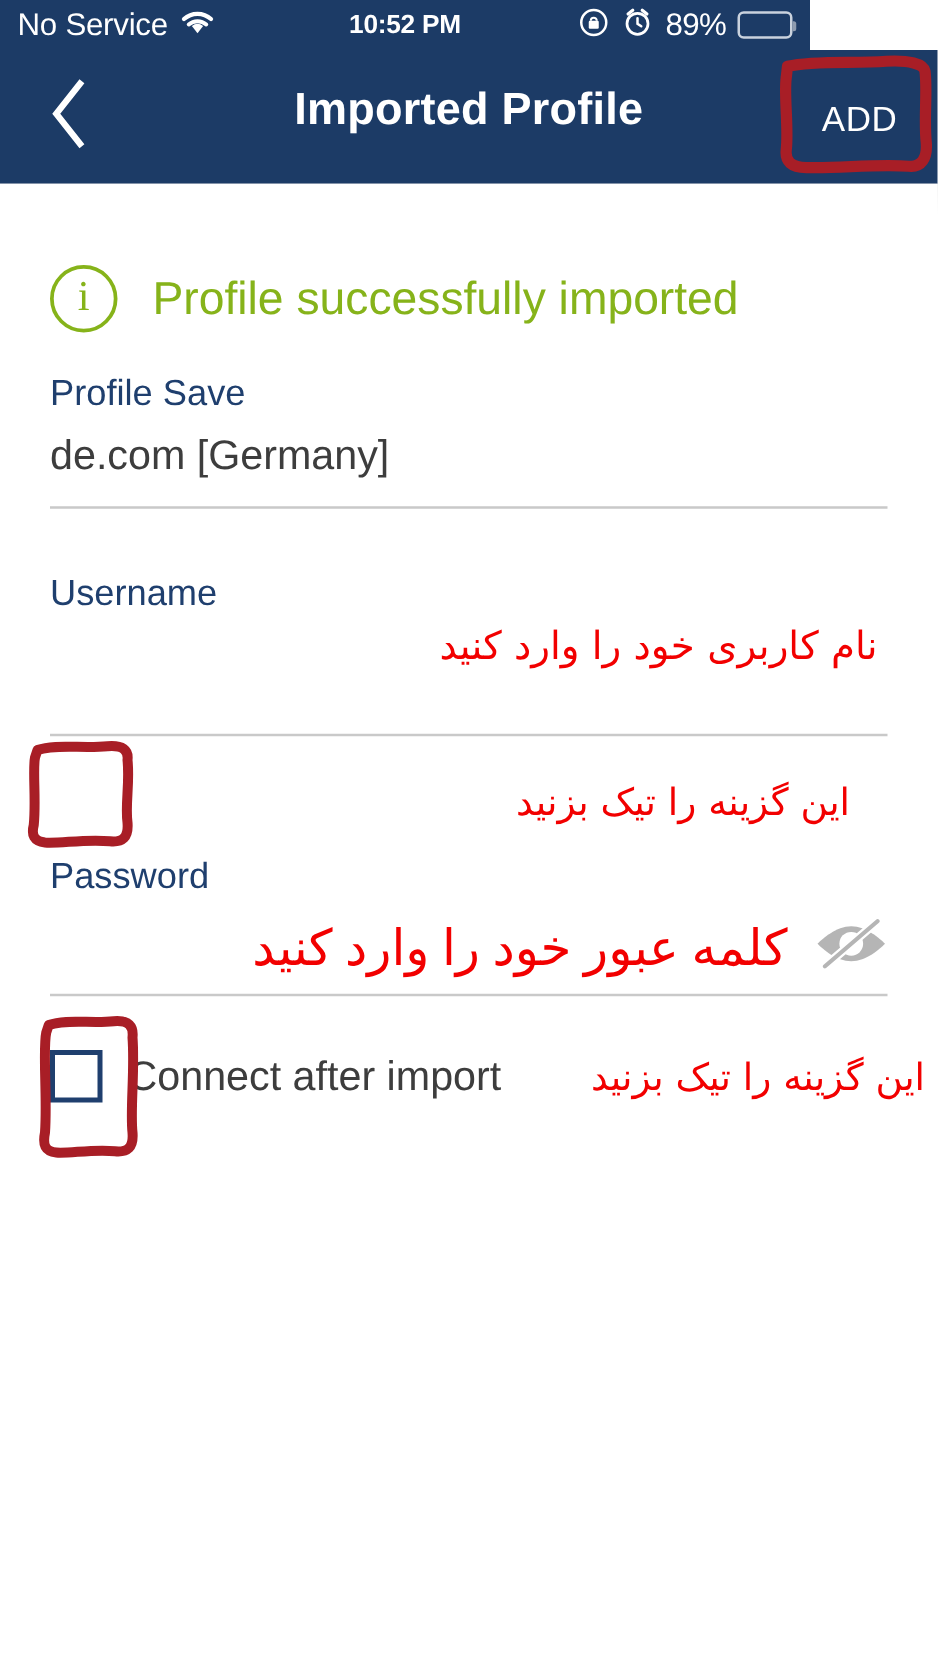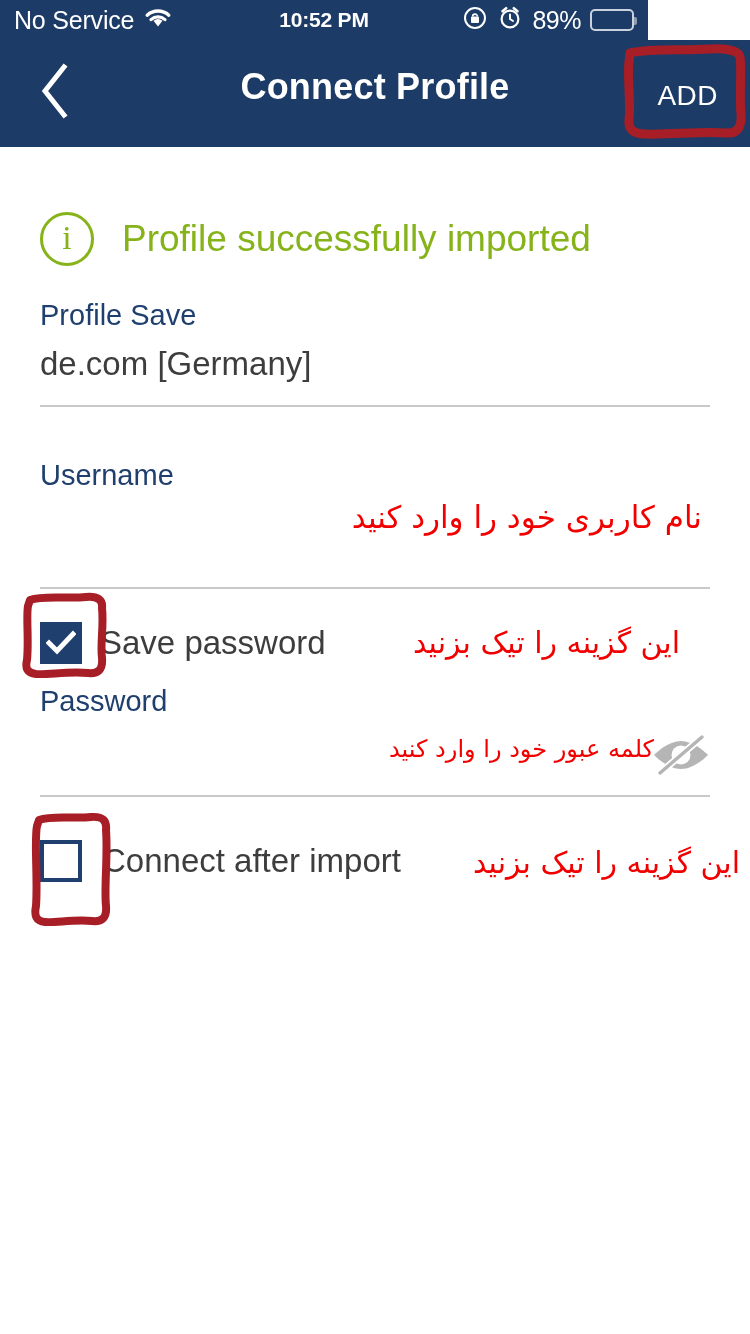--- a/index.html
+++ b/index.html
@@ -194,21 +194,21 @@
     position: absolute;
     color: #f20000;
     font-size: 31px;
     direction: rtl;
     unicode-bidi: bidi-override;
     white-space: nowrap;
     font-family: "DejaVu Sans", sans-serif;
   }
   #annotation-username { right: 48px; top: 352px; }
   #annotation-save-password { right: 70px; top: 478px; font-size: 30px; }
-  #annotation-password { right: 96px; top: 588px; font-size: 24px; }
+  #annotation-password { right: 120px; top: 588px; font-size: 40px; font-family: Liberation Serif, serif; }
   #annotation-connect { right: 10px; top: 698px; font-size: 30px; }
 
   
   .checkbox-row {
     position: absolute;
     left: 40px;
     display: flex;
     align-items: center;
   }
   #row-save-password { top: 475px; }
@@ -296,21 +296,21 @@
 </div>
 
 <div id="nav-bar">
   <div id="nav-back">
     <span>
       <svg width="36" height="58" viewBox="0 0 36 58">
         <path d="M27 5 L8 29 L27 53" stroke="#ffffff" stroke-width="5" fill="none" stroke-linecap="square" stroke-linejoin="miter"></path>
       </svg>
     </span>
   </div>
-  <div id="nav-title">Connect Profile</div>
+  <div id="nav-title">Imported Profile</div>
   <div id="add-button">ADD</div>
 </div>
 <div id="navbar-shadow"></div>
 
 <div id="content">
 
   <div id="status-row">
     <div id="info-icon-circle">
       <span id="info-icon-glyph">i</span>
     </div>
@@ -318,28 +318,20 @@
   </div>
 
   <div id="profile-name-label" class="field-label">Profile Save</div>
   <div id="profile-name-value" class="field-value">de.com   [Germany]</div>
   <div id="divider-1" class="divider"></div>
 
   <div id="username-label" class="field-label">Username</div>
   <div id="annotation-username" class="annotation">نام کاربری خود را وارد کنید</div>
   <div id="divider-2" class="divider"></div>
 
-  <div id="row-save-password" class="checkbox-row">
-    <span class="cb cb-checked">
-      <svg width="30" height="26" viewBox="0 0 30 26">
-        <path d="M3 13 L11 21 L27 4" stroke="#ffffff" stroke-width="5" fill="none" stroke-linecap="square"></path>
-      </svg>
-    </span>
-    <span class="cb-label">Save password</span>
-  </div>
   <div id="annotation-save-password" class="annotation">این گزینه را تیک بزنید</div>
 
   <div id="password-label" class="field-label">Password</div>
   <div id="annotation-password" class="annotation">کلمه عبور خود را وارد کنید</div>
   <div id="eye-icon">
     <svg width="58" height="40" viewBox="0 0 58 40">
       <path d="M29 6 C41 6 52 16 56 20 C52 24 41 34 29 34 C17 34 6 24 2 20 C6 16 17 6 29 6 Z" fill="#b5b5b5"></path>
       <ellipse cx="29" cy="20" rx="9.5" ry="9.5" fill="#ffffff"></ellipse>
       <path d="M8 38 L50 2" stroke="#ffffff" stroke-width="7" stroke-linecap="round"></path>
       <path d="M8 38 L50 2" stroke="#b5b5b5" stroke-width="3.4" stroke-linecap="round"></path>

